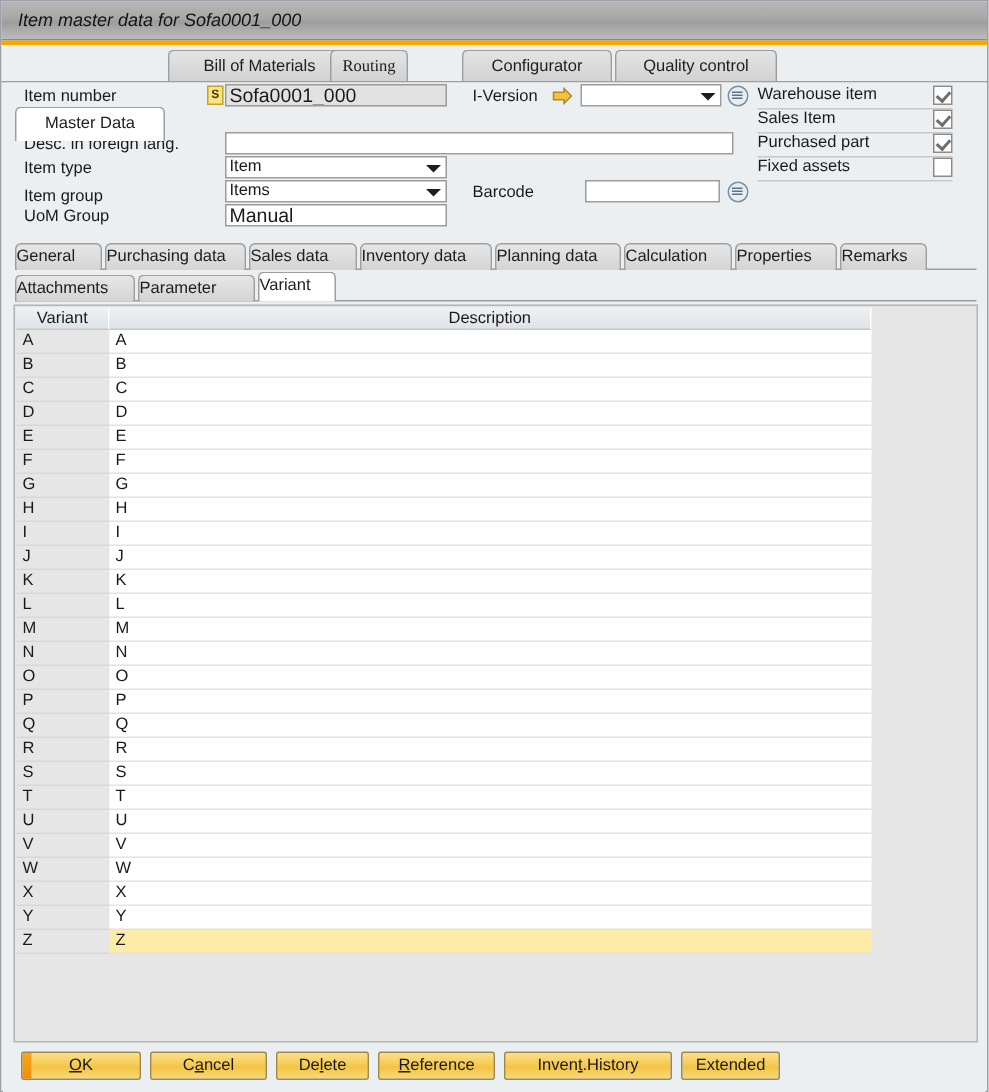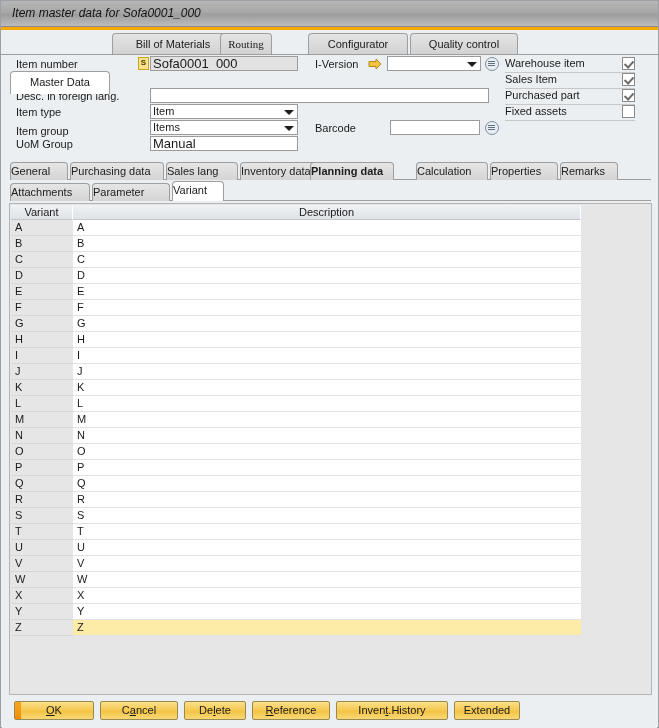--- a/index.html
+++ b/index.html
@@ -444,23 +444,23 @@
           </div>
         </div>
     </div>
 
     <div id="subtabs">
       <div class="strip" style="top:19px;"></div>
       <div class="strip" style="top:40px;"></div>
       <div id="strow1">
           <div class="stab" style="left: 8px; top: 2px; width: 58px;"><span>General</span></div>
           <div class="stab" style="left: 68px; top: 2px; width: 94px;"><span>Purchasing data</span></div>
-          <div class="stab" style="left: 164px; top: 2px; width: 72px;"><span>Sales lang</span></div>
+          <div class="stab" style="left: 164px; top: 2px; width: 72px;"><span>Sales data</span></div>
           <div class="stab" style="left: 238px; top: 2px; width: 88px;"><span>Inventory data</span></div>
-          <div class="stab" style="left: 308px; top: 2px; width: 84px; font-weight: bold;"><span>Planning data</span></div>
+          <div class="stab" style="left: 328px; top: 2px; width: 84px;"><span>Planning data</span></div>
           <div class="stab" style="left: 414px; top: 2px; width: 72px;"><span>Calculation</span></div>
           <div class="stab" style="left: 488px; top: 2px; width: 68px;"><span>Properties</span></div>
           <div class="stab" style="left: 558px; top: 2px; width: 58px;"><span>Remarks</span></div>
         </div>
       <div id="strow2">
           <div class="stab" style="left: 8px; top: 23px; width: 80px;"><span>Attachments</span></div>
           <div class="stab" style="left: 90px; top: 23px; width: 78px;"><span>Parameter</span></div>
           <div class="stab active" style="left: 170px; top: 21px; width: 52px;"><span>Variant</span></div>
         </div>
     </div>

